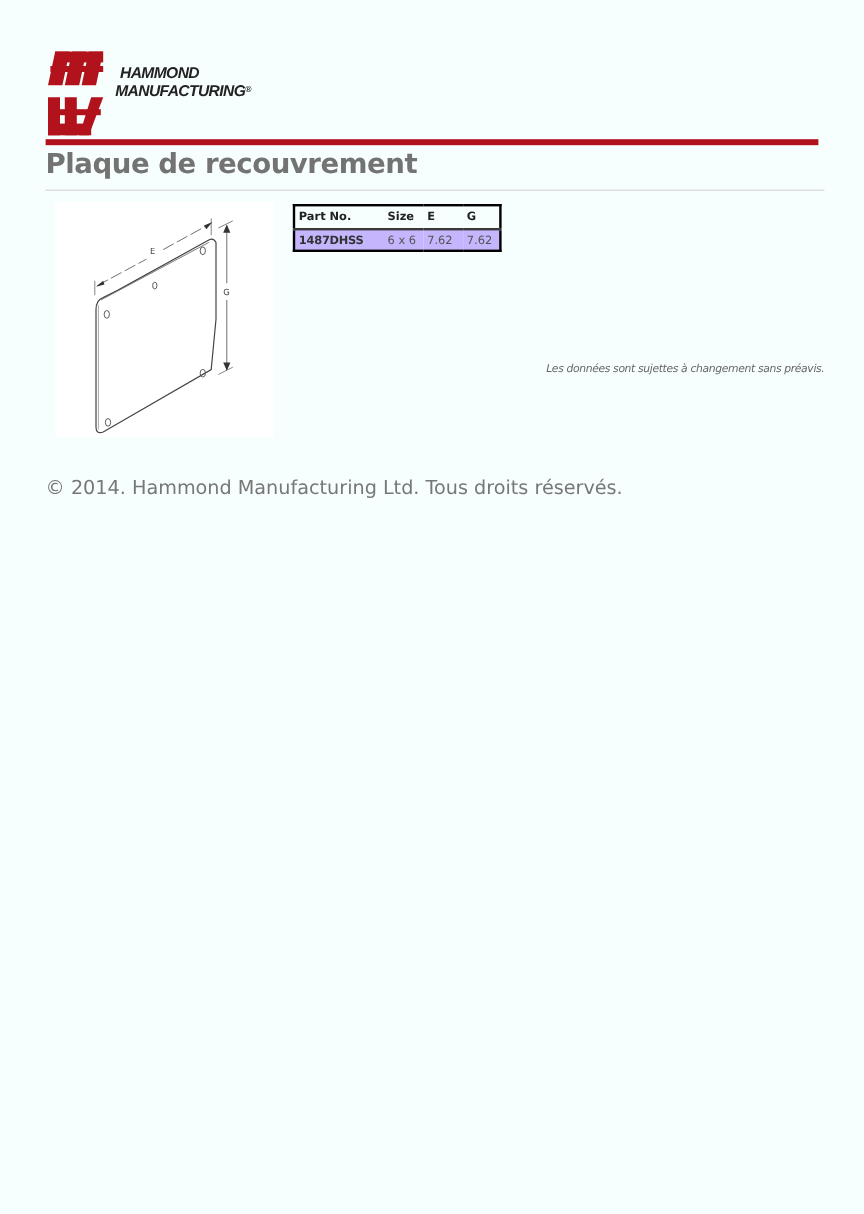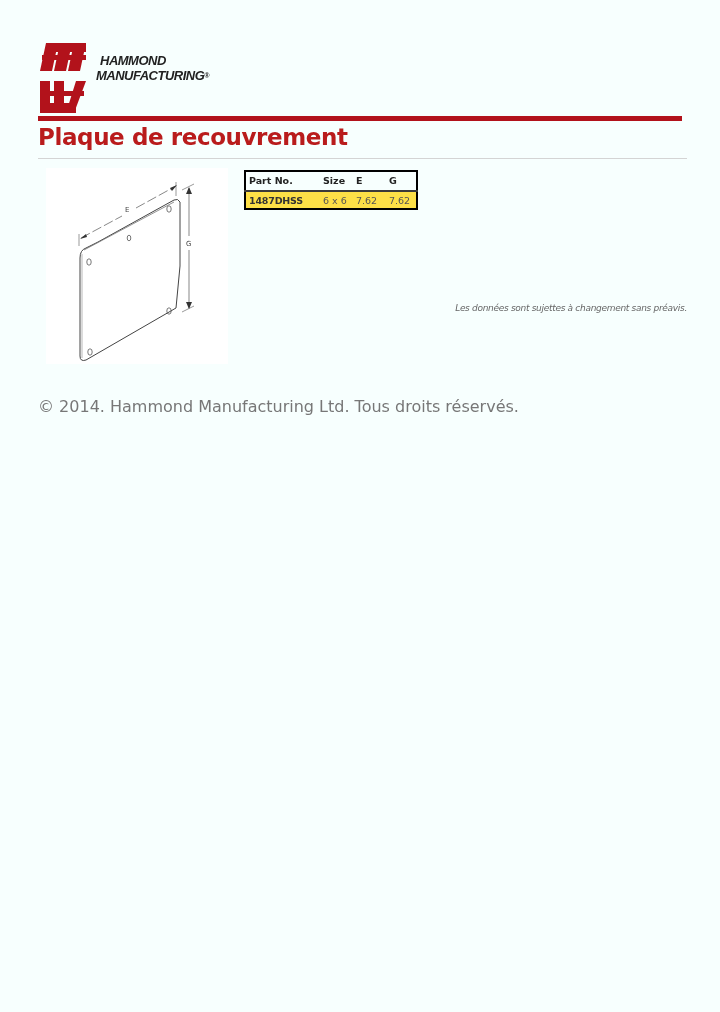--- a/index.html
+++ b/index.html
@@ -10,28 +10,28 @@
       position: relative;
       overflow: hidden;
     }
     .logo { position: absolute; left: 38px; top: 41px; width: 180px; height: 72px; }
     .logo-mark { position: absolute; left: 0; top: 0; width: 50px; height: 72px; }
     .logo-text { position: absolute; left: 58px; top: 2px; color: #222; font-family: "Liberation Sans", sans-serif; font-weight: bold; font-style: italic; letter-spacing: -0.5px; line-height: 15px; }
     .logo-text .l1 { font-size: 13px; display: block; margin-left: 4px; margin-top: 10px; }
     .logo-text .l2 { font-size: 13px; display: block; }
     .logo-text .reg { font-size: 7px; vertical-align: bottom; }
     .red-rule { position: absolute; left: 38px; top: 116px; width: 644px; height: 5px; background: #b2121b; }
-    .title { position: absolute; left: 38px; top: 124px; margin: 0; color: #b91c1c; font-size: 23px; font-weight: bold; letter-spacing: -0.4px; font-family: "DejaVu Sans", sans-serif; }
+    .title { position: absolute; left: 38px; top: 124px; margin: 0; color: #737373; font-size: 23px; font-weight: bold; letter-spacing: -0.4px; font-family: "DejaVu Sans", sans-serif; }
     .grey-rule { position: absolute; left: 38px; top: 158px; width: 649px; height: 1px; background: #d4d4d4; }
     .drawing { position: absolute; left: 46px; top: 168px; width: 182px; height: 196px; background: #fff; }
     .spec-table { position: absolute; left: 244px; top: 170px; border: 2px solid #000000; border-collapse: collapse; font-size: 9.5px; color: #333; }
     .spec-table th { text-align: left; font-weight: bold; padding: 2px 3px 3px 3px; border-bottom: 2px solid #3a3a3a; color: #222; height: 13px; }
     .spec-table td { padding: 1px 3px; height: 14px; color: #555; }
     .spec-table td.pn { color: #333; font-weight: bold; letter-spacing: -0.2px; }
-    .spec-table tr.alt td { background: #fde047; }
+    .spec-table tr.alt td { background: #c4b5fd; }
     .spec-table .c-pn { width: 68px; }
     .spec-table .c-size { width: 27px; }
     .spec-table .c-e { width: 27px; }
     .spec-table .c-g { width: 24px; }
     .disclaimer { position: absolute; right: 33px; top: 303px; font-size: 9px; font-style: italic; color: #666; letter-spacing: -0.3px; }
     .copyright { position: absolute; left: 38px; top: 397px; font-size: 16px; color: #777; }
   </style>
 </head>
 <body>
 

